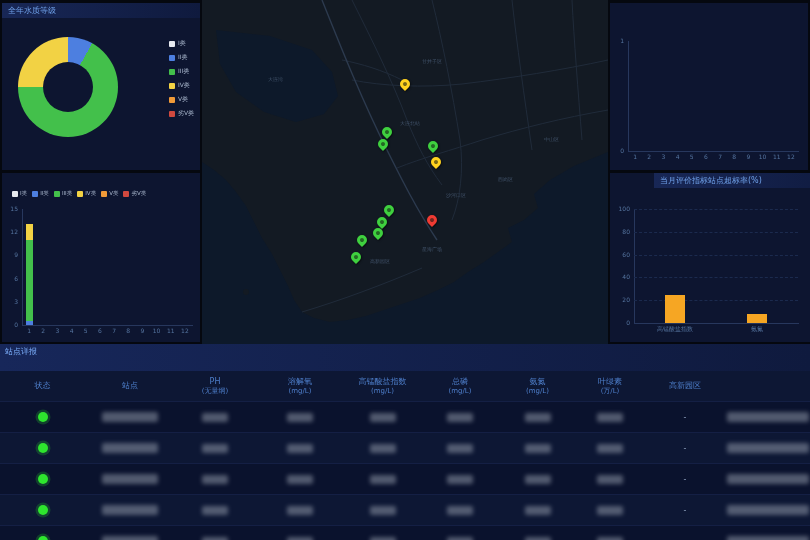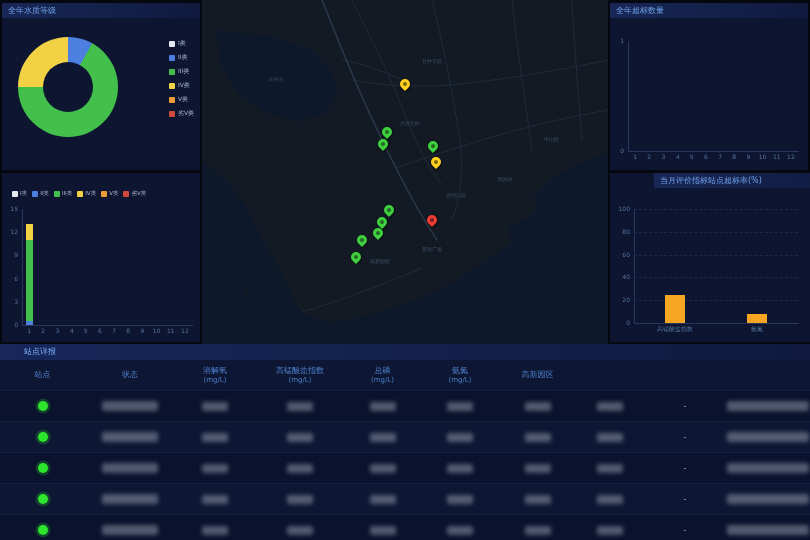--- a/index.html
+++ b/index.html
@@ -36,21 +36,21 @@
   
   #map{position:absolute;left:202px;top:0;width:406px;height:344px;background:#0d192a;}
   #map svg{position:absolute;left:0;top:0;}
   #map-overlay{position:absolute;inset:0;}
   .map-label{position:absolute;font-size:5px;color:#3f5067;white-space:nowrap;}
   .pin{position:absolute;width:10px;height:10px;border-radius:50% 50% 50% 0;
        transform:rotate(-45deg);box-shadow:0 1px 2px rgba(0,0,0,.65);}
   .pin::after{content:"";position:absolute;left:3px;top:3px;width:4px;height:4px;border-radius:50%;background:rgba(15,20,15,.55);}
   
   #tbl{position:absolute;left:0;top:344px;width:810px;height:196px;background:#0a1128;}
-  .tbl-hd{height:16px;line-height:16px;padding:0 24px;font-size:8px;color:#7fb2ff;
+  .tbl-hd{height:27px;line-height:16px;padding:0 5px;font-size:8px;color:#7fb2ff;
           background:linear-gradient(90deg,#17275a,#0f1a3e);}
   .tgrid{display:grid;grid-template-columns:85px 90px 80px 90px 75px 80px 75px 70px 80px 85px;}
   #thead{height:30px;background:#0d1734;}
   .th{display:flex;flex-direction:column;align-items:center;justify-content:center;
       color:#4e7fcb;font-size:8px;line-height:1.25;text-align:center;}
   .th .unit{font-size:7px;}
   .trow{height:30px;align-items:center;border-top:1px solid #141f44;}
   .trow:nth-child(even){background:#0d1734;}
   .trow:nth-child(odd){background:#0a122d;}
   .tcell{display:flex;align-items:center;justify-content:center;font-size:8px;color:#8fa0bd;}
@@ -190,21 +190,20 @@
         <span class="pin" style="left: 182px; top: 205px; background: rgb(63, 208, 63);"></span>
         <span class="pin" style="left: 175px; top: 217px; background: rgb(63, 208, 63);"></span>
         <span class="pin" style="left: 171px; top: 228px; background: rgb(63, 208, 63);"></span>
         <span class="pin" style="left: 225px; top: 215px; background: rgb(239, 59, 51);"></span>
         <span class="pin" style="left: 155px; top: 235px; background: rgb(63, 208, 63);"></span>
         <span class="pin" style="left: 149px; top: 252px; background: rgb(63, 208, 63);"></span>
       </div>
   </div>
 
   <section class="panel" id="p3">
-    <header class="panel-hd">全年超标数量</header>
     <div class="chart" id="c3">
         <div class="plot" style="left: 14px; top: 12px; width: 170px; height: 110px;"></div>
         <span class="tick" style="left: 0px; top: 119px; width: 10px; text-align: right;">0</span>
         <span class="tick" style="left: 0px; top: 9px; width: 10px; text-align: right;">1</span>
         <span class="tick" style="left: -2.91667px; top: 125px; width: 48px; text-align: center;">1</span>
         <span class="tick" style="left: 11.25px; top: 125px; width: 48px; text-align: center;">2</span>
         <span class="tick" style="left: 25.4167px; top: 125px; width: 48px; text-align: center;">3</span>
         <span class="tick" style="left: 39.5833px; top: 125px; width: 48px; text-align: center;">4</span>
         <span class="tick" style="left: 53.75px; top: 125px; width: 48px; text-align: center;">5</span>
         <span class="tick" style="left: 67.9167px; top: 125px; width: 48px; text-align: center;">6</span>
@@ -239,42 +238,50 @@
         <span class="tick" style="left: 27px; top: 127px; width: 68px; text-align: center;">高锰酸盐指数</span>
         <div class="vbar" style="left: 133px; width: 20px; top: 114.88px; height: 9.12px; background: rgb(246, 166, 35);"></div>
         <span class="tick" style="left: 109px; top: 127px; width: 68px; text-align: center;">氨氮</span>
       </div>
   </section>
 
   <section id="tbl">
     <header class="tbl-hd">站点详报</header>
     <div class="tgrid" id="thead">
         <div class="th">
+          <span>状态</span>
+        </div>
+        <div class="th">
           <span>站点</span>
         </div>
         <div class="th">
-          <span>状态</span>
+          <span>PH</span>
+          <span class="unit">(无量纲)</span>
         </div>
         <div class="th">
           <span>溶解氧</span>
           <span class="unit">(mg/L)</span>
         </div>
         <div class="th">
           <span>高锰酸盐指数</span>
           <span class="unit">(mg/L)</span>
         </div>
         <div class="th">
           <span>总磷</span>
           <span class="unit">(mg/L)</span>
         </div>
         <div class="th">
           <span>氨氮</span>
           <span class="unit">(mg/L)</span>
         </div>
         <div class="th">
+          <span>叶绿素</span>
+          <span class="unit">(万/L)</span>
+        </div>
+        <div class="th">
           <span>高新园区</span>
         </div>
       </div>
     <div id="tbody">
         <div class="trow tgrid">
           <div class="tcell">
             <span class="dot"></span>
           </div>
           <div class="tcell">
             <span class="blur b-st"></span>

